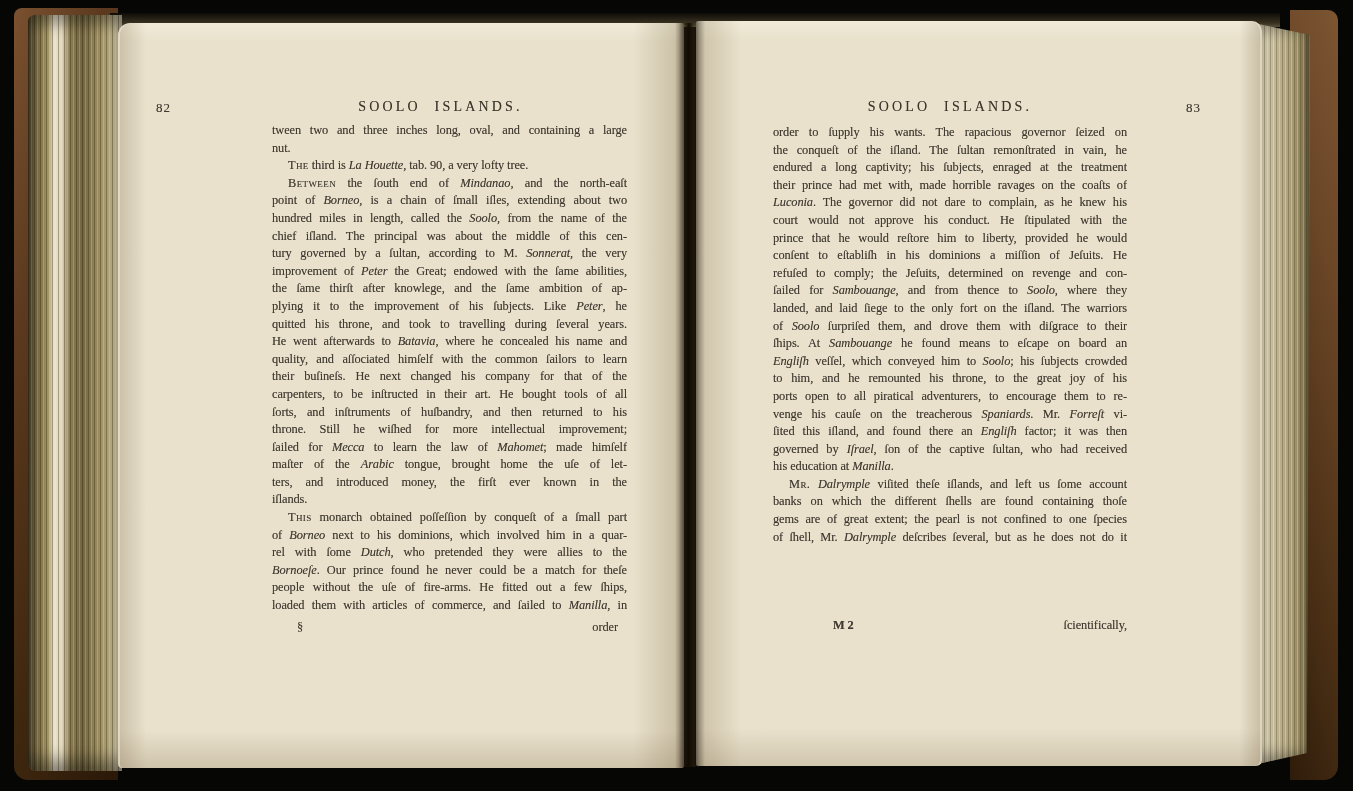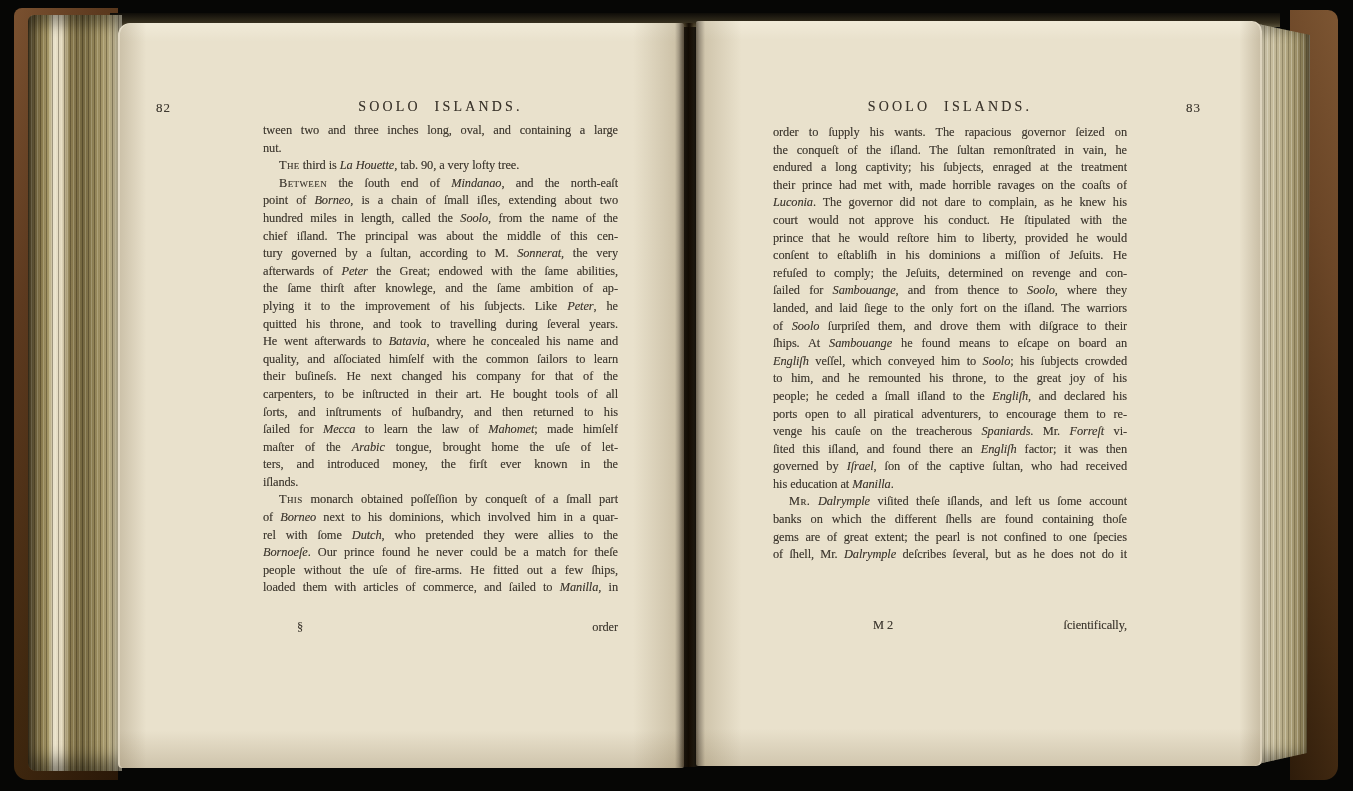--- a/index.html
+++ b/index.html
@@ -75,26 +75,26 @@
   .runhead{text-align:center;font-size:14px;letter-spacing:3.2px;word-spacing:7px;color:#3a342b;}
   .textcol{font-size:12.4px;letter-spacing:-0.1px;}
   .ln{position:relative;height:17.6px;line-height:17.6px;overflow:hidden;white-space:normal;}
   .ln:not(.end){text-align:justify;}
   .ln:not(.end)::after{content:"";display:inline-block;width:100%;height:0;}
   .ind{text-indent:16px;}
   .i{font-style:italic;}
   .sc{font-variant:small-caps;letter-spacing:.4px;margin-top:16px;}
   .catchline{display:flex;height:17.6px;line-height:17.6px;}
   .sig-left{margin-left:34px;}
-  .sig-right{margin-left:100px;}
+  .sig-right{margin-left:60px;font-weight:bold;}
   .catch{margin-left:auto;}
 
   .hdr-left{left:263px;top:99px;width:355px;}
   .num-left{left:156px;top:100px;}
-  .col-left{left:263px;top:122px;width:355px;font-family:Liberation Serif, serif;}
+  .col-left{left:272px;top:122px;width:355px;font-family:Liberation Serif, serif;}
   .cl-left{left:263px;top:619px;width:355px;}
 
   .hdr-right{left:773px;top:99px;width:354px;}
   .num-right{left:1186px;top:100px;}
   .col-right{left:773px;top:124px;width:354px;}
   .cl-right{left:773px;top:617px;width:354px;}
 </style>
 </head>
 <body>
 
@@ -111,29 +111,30 @@
 <div class="layer txt runhead hdr-left">SOOLO ISLANDS.</div>
 <div class="layer txt textcol col-left">
     <div class="ln"><span class="r">tween two and three inches long, oval, and containing a large</span></div>
     <div class="ln end"><span class="r">nut.</span></div>
     <div class="ln end ind"><span class="sc">The</span><span class="r"> third is </span><span class="i">La Houette</span><span class="r">, tab. 90, a very lofty tree.</span></div>
     <div class="ln ind"><span class="sc">Between</span><span class="r"> the ſouth end of </span><span class="i">Mindanao</span><span class="r">, and the north-eaſt</span></div>
     <div class="ln"><span class="r">point of </span><span class="i">Borneo</span><span class="r">, is a chain of ſmall iſles, extending about two</span></div>
     <div class="ln"><span class="r">hundred miles in length, called the </span><span class="i">Soolo</span><span class="r">, from the name of the</span></div>
     <div class="ln"><span class="r">chief iſland. The principal was about the middle of this cen-</span></div>
     <div class="ln"><span class="r">tury governed by a ſultan, according to M. </span><span class="i">Sonnerat</span><span class="r">, the very</span></div>
-    <div class="ln"><span class="r">afterwards of </span><span class="i">Peter</span><span class="r"> the Great; endowed with the ſame abilities,</span></div>
+    <div class="ln"><span class="r">improvement of </span><span class="i">Peter</span><span class="r"> the Great; endowed with the ſame abilities,</span></div>
     <div class="ln"><span class="r">the ſame thirſt after knowlege, and the ſame ambition of ap-</span></div>
     <div class="ln"><span class="r">plying it to the improvement of his ſubjects. Like </span><span class="i">Peter</span><span class="r">, he</span></div>
     <div class="ln"><span class="r">quitted his throne, and took to travelling during ſeveral years.</span></div>
     <div class="ln"><span class="r">He went afterwards to </span><span class="i">Batavia</span><span class="r">, where he concealed his name and</span></div>
     <div class="ln"><span class="r">quality, and aſſociated himſelf with the common ſailors to learn</span></div>
     <div class="ln"><span class="r">their buſineſs. He next changed his company for that of the</span></div>
     <div class="ln"><span class="r">carpenters, to be inſtructed in their art. He bought tools of all</span></div>
     <div class="ln"><span class="r">ſorts, and inſtruments of huſbandry, and then returned to his</span></div>
+    <div class="ln"><span class="r">throne. Still he wiſhed for more intellectual improvement;</span></div>
     <div class="ln"><span class="r">ſailed for </span><span class="i">Mecca</span><span class="r"> to learn the law of </span><span class="i">Mahomet</span><span class="r">; made himſelf</span></div>
     <div class="ln"><span class="r">maſter of the </span><span class="i">Arabic</span><span class="r"> tongue, brought home the uſe of let-</span></div>
     <div class="ln"><span class="r">ters, and introduced money, the firſt ever known in the</span></div>
     <div class="ln end"><span class="r">iſlands.</span></div>
     <div class="ln ind"><span class="sc">This</span><span class="r"> monarch obtained poſſeſſion by conqueſt of a ſmall part</span></div>
     <div class="ln"><span class="r">of </span><span class="i">Borneo</span><span class="r"> next to his dominions, which involved him in a quar-</span></div>
     <div class="ln"><span class="r">rel with ſome </span><span class="i">Dutch</span><span class="r">, who pretended they were allies to the</span></div>
     <div class="ln"><span class="i">Bornoeſe</span><span class="r">. Our prince found he never could be a match for theſe</span></div>
     <div class="ln"><span class="r">people without the uſe of fire-arms. He fitted out a few ſhips,</span></div>
     <div class="ln"><span class="r">loaded them with articles of commerce, and ſailed to </span><span class="i">Manilla</span><span class="r">, in</span></div>
@@ -154,21 +155,20 @@
     <div class="ln"><span class="r">court would not approve his conduct. He ſtipulated with the</span></div>
     <div class="ln"><span class="r">prince that he would reſtore him to liberty, provided he would</span></div>
     <div class="ln"><span class="r">conſent to eſtabliſh in his dominions a miſſion of Jeſuits. He</span></div>
     <div class="ln"><span class="r">refuſed to comply; the Jeſuits, determined on revenge and con-</span></div>
     <div class="ln"><span class="r">ſailed for </span><span class="i">Sambouange</span><span class="r">, and from thence to </span><span class="i">Soolo</span><span class="r">, where they</span></div>
     <div class="ln"><span class="r">landed, and laid ſiege to the only fort on the iſland. The warriors</span></div>
     <div class="ln"><span class="r">of </span><span class="i">Soolo</span><span class="r"> ſurpriſed them, and drove them with diſgrace to their</span></div>
     <div class="ln"><span class="r">ſhips. At </span><span class="i">Sambouange</span><span class="r"> he found means to eſcape on board an</span></div>
     <div class="ln"><span class="i">Engliſh</span><span class="r"> veſſel, which conveyed him to </span><span class="i">Soolo</span><span class="r">; his ſubjects crowded</span></div>
     <div class="ln"><span class="r">to him, and he remounted his throne, to the great joy of his</span></div>
-    <div class="ln"><span class="r">people; he ceded a ſmall iſland to the </span><span class="i">Engliſh</span><span class="r">, and declared his</span></div>
     <div class="ln"><span class="r">ports open to all piratical adventurers, to encourage them to re-</span></div>
     <div class="ln"><span class="r">venge his cauſe on the treacherous </span><span class="i">Spaniards</span><span class="r">. Mr. </span><span class="i">Forreſt</span><span class="r"> vi-</span></div>
     <div class="ln"><span class="r">ſited this iſland, and found there an </span><span class="i">Engliſh</span><span class="r"> factor; it was then</span></div>
     <div class="ln"><span class="r">governed by </span><span class="i">Iſrael</span><span class="r">, ſon of the captive ſultan, who had received</span></div>
     <div class="ln end"><span class="r">his education at </span><span class="i">Manilla</span><span class="r">.</span></div>
     <div class="ln ind"><span class="sc">Mr.</span><span class="r"> </span><span class="i">Dalrymple</span><span class="r"> viſited theſe iſlands, and left us ſome account</span></div>
     <div class="ln"><span class="r">banks on which the different ſhells are found containing thoſe</span></div>
     <div class="ln"><span class="r">gems are of great extent; the pearl is not confined to one ſpecies</span></div>
     <div class="ln"><span class="r">of ſhell, Mr. </span><span class="i">Dalrymple</span><span class="r"> deſcribes ſeveral, but as he does not do it</span></div>
   </div>

